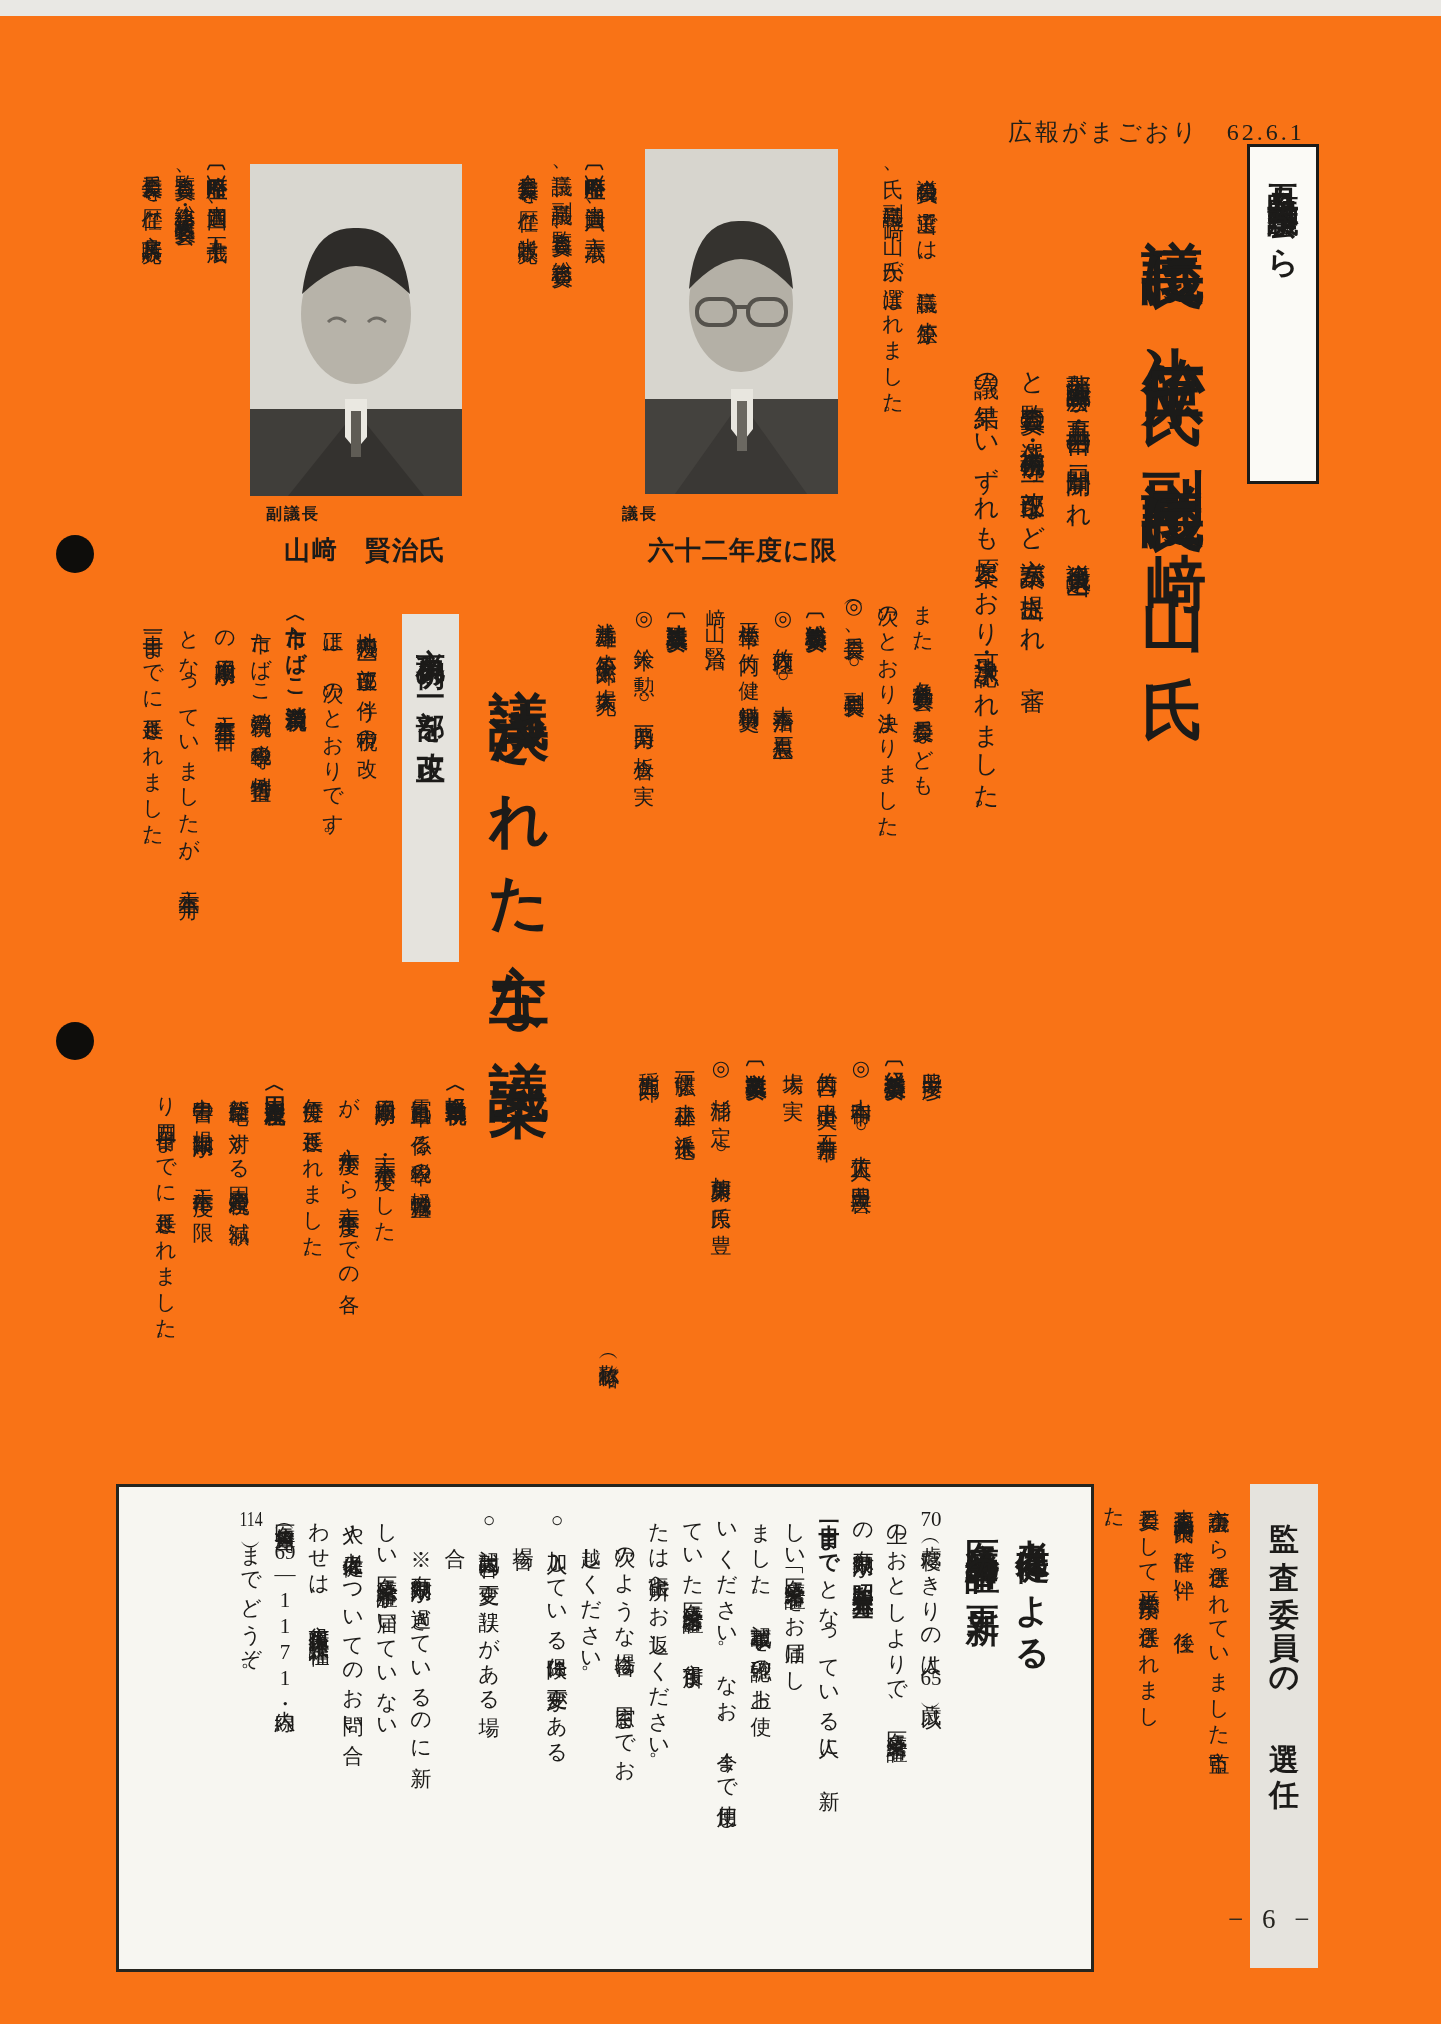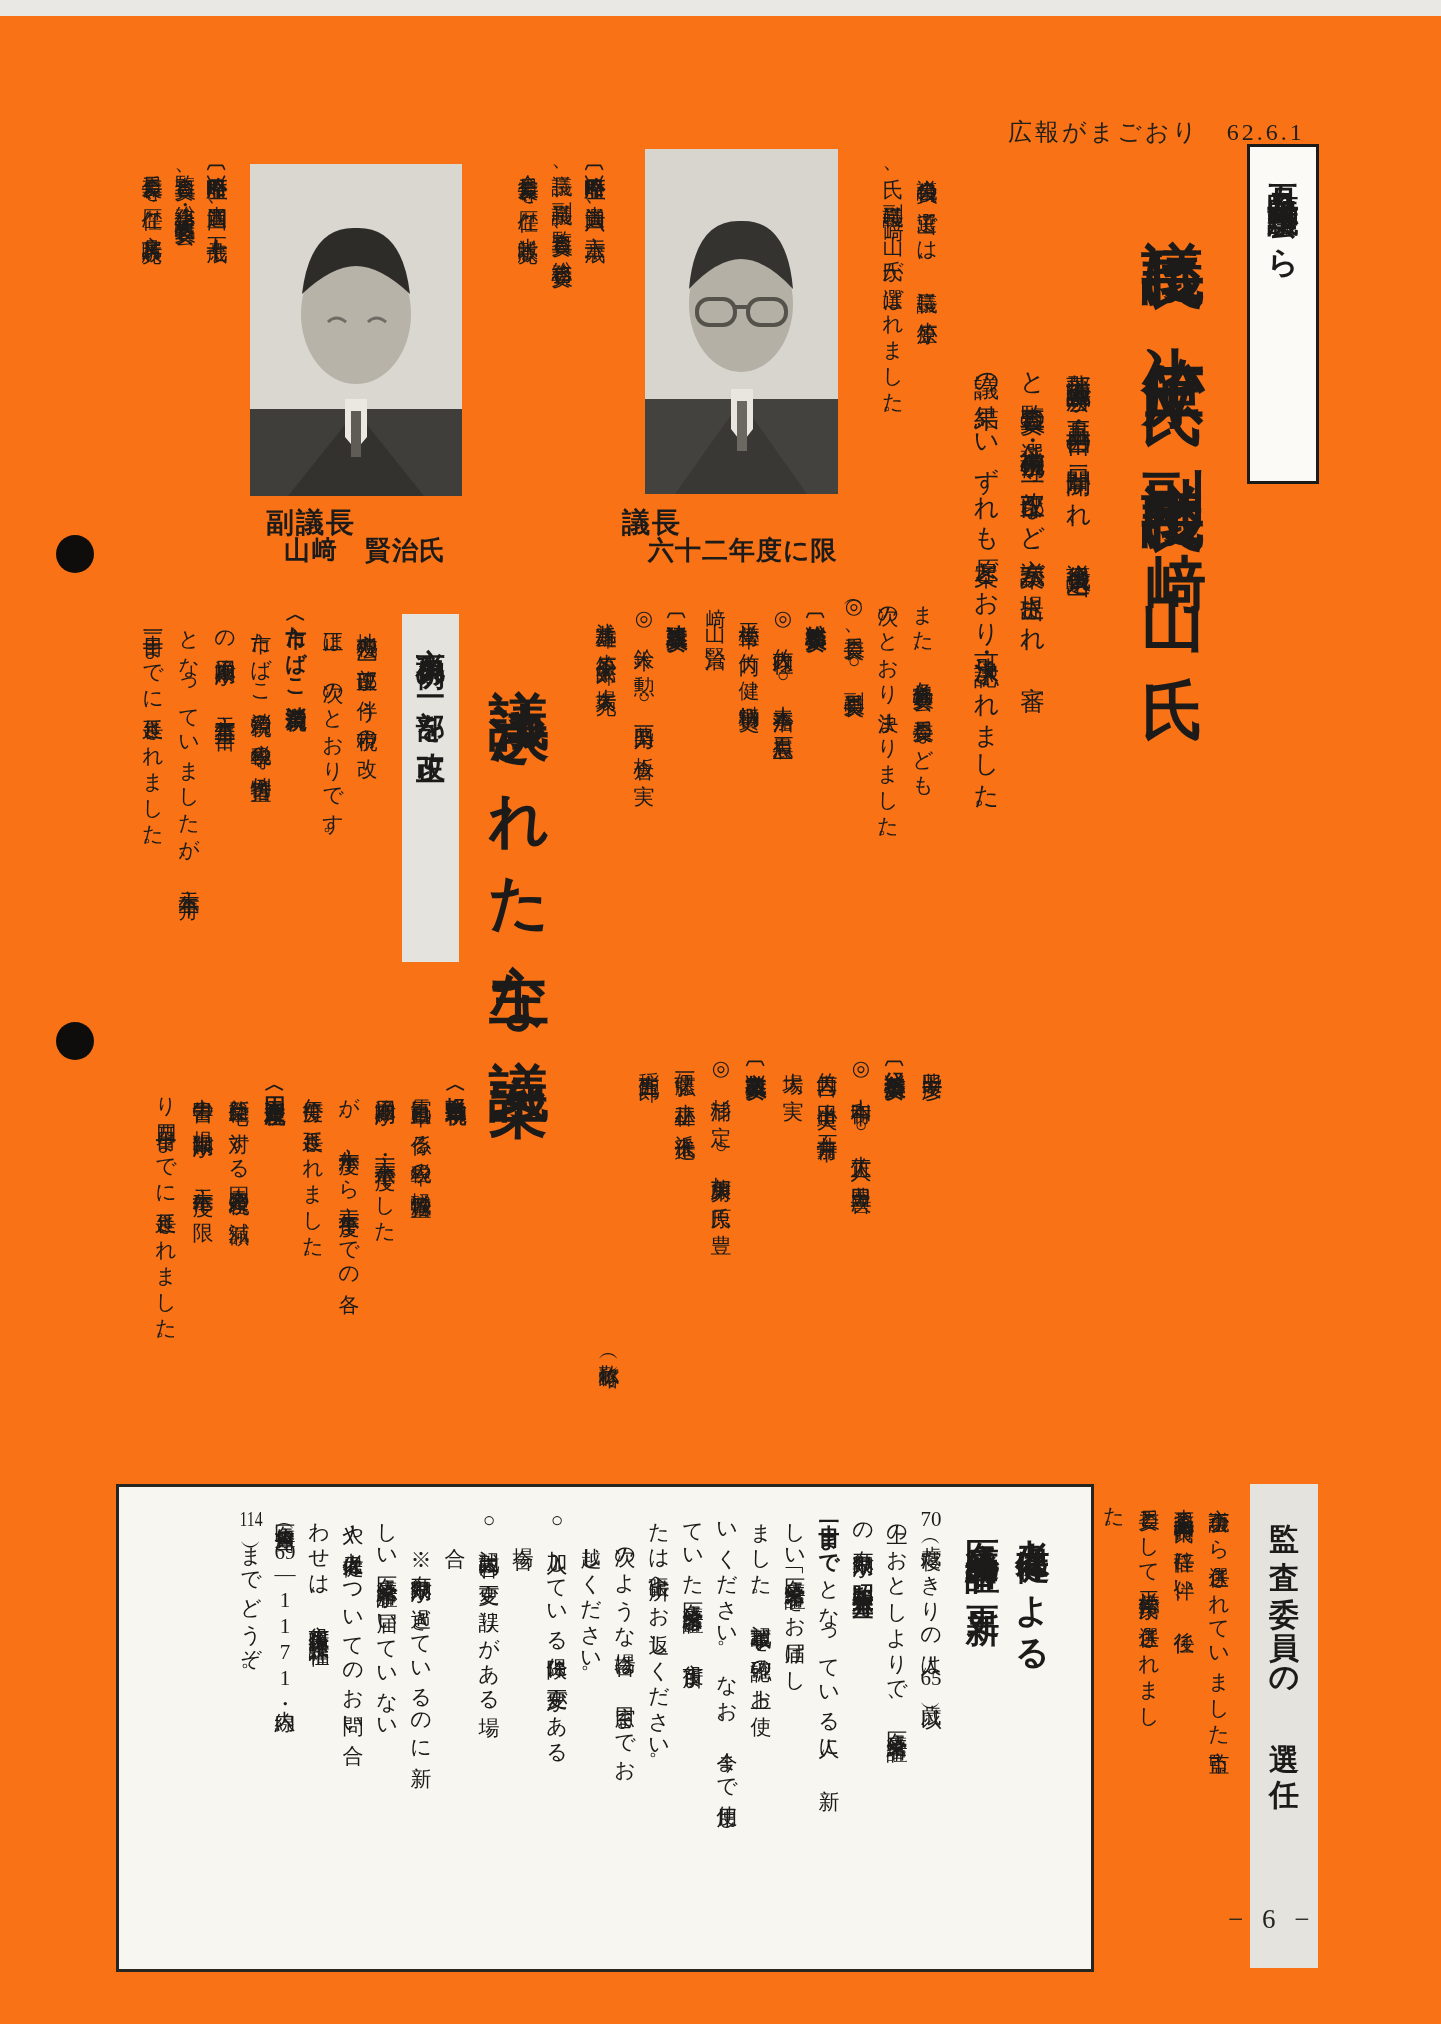--- a/index.html
+++ b/index.html
@@ -29,21 +29,21 @@
   .headline{
     font-size:63px;font-weight:900;letter-spacing:12px;
     font-family:"Liberation Sans","DejaVu Sans",sans-serif;
   }
   .agenda-headline{
     font-size:60px;font-weight:900;letter-spacing:14px;
     font-family:"Liberation Sans","DejaVu Sans",sans-serif;
   }
   .band{position:absolute;background:#e5e3dd;}
   .band .vcol{position:static;display:block;margin:10px auto 0 auto;}
-  .caption-role{font-size:28px;letter-spacing:2px;font-family:"Liberation Sans","DejaVu Sans",sans-serif;font-weight:700;}
+  .caption-role{font-size:16px;letter-spacing:2px;font-family:"Liberation Sans","DejaVu Sans",sans-serif;font-weight:700;}
   .caption-name{font-size:26px;letter-spacing:1px;font-family:"Liberation Sans","DejaVu Sans",sans-serif;font-weight:700;}
   .photo{position:absolute;background:#dcdad4;box-shadow:0 0 0 1px #c4c2ba inset;}
   .photo svg{display:block;width:100%;height:100%;}
   .health-box{position:absolute;left:116px;top:1468px;width:972px;height:482px;border:3px solid #26251f;background:#f7f6f1;}
   .box-title{font-size:34px;letter-spacing:4px;font-family:"Liberation Sans","DejaVu Sans",sans-serif;font-weight:700;}
   .dot{position:absolute;width:38px;height:38px;border-radius:50%;background:#0e0d0b;}
   .pagenum{font-size:27px;letter-spacing:6px;color:#25241f;}
 </style>
 </head>
 <body>

